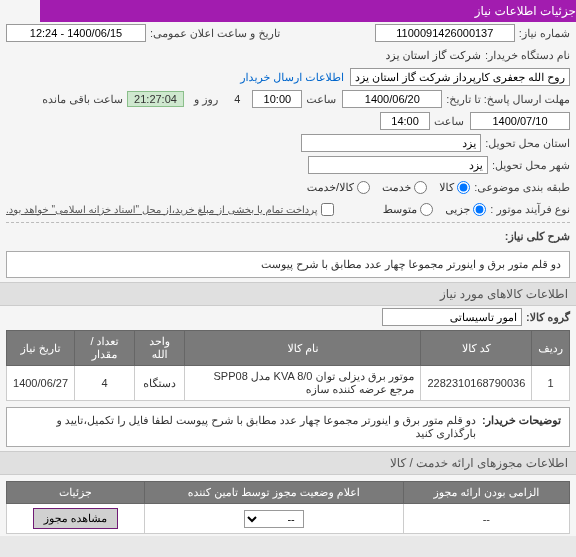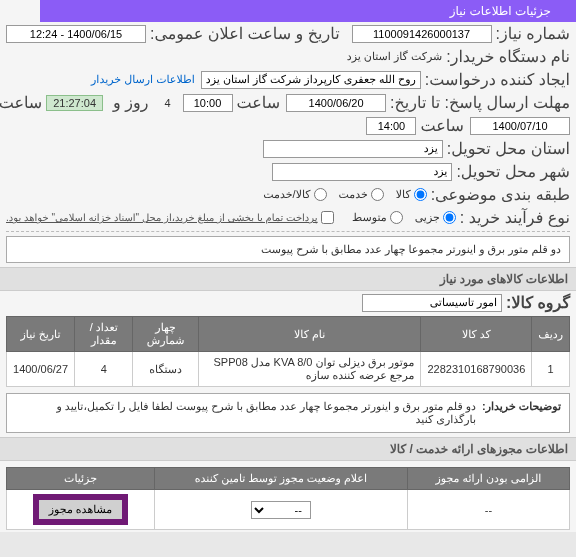--- a/index.html
+++ b/index.html
@@ -1,40 +1,40 @@
 <!DOCTYPE html>
 <html dir="rtl" lang="fa"><head>
 <meta charset="utf-8">
 <style>
 * { box-sizing: border-box; margin: 0; padding: 0; }
 body { font-family: Tahoma, Arial, sans-serif; font-size: 11px; background: #e8e8e8; color: #333; direction: rtl; }
 .container { width: 576px; background: #f5f5f5; }
-.header-bar { background: #8b5cf6; color: #fff; padding: 4px 25px; font-size: 12px; margin-left: 40px; }
+.header-bar { background: #a21caf; color: #fff; padding: 4px 0; font-size: 12px; margin-left: 40px; }
 .row { display: flex; align-items: center; padding: 2px 6px; min-height: 22px; }
-.label { color: #444; font-size: 16px; margin-left: 4px; white-space: nowrap; }
+.label { color: #444; font-size: 11px; margin-left: 4px; white-space: nowrap; }
 .label-bold { font-weight: bold; }
 .input { border: 1px solid #999; background: #fff; padding: 2px 4px; font-size: 11px; text-align: center; font-family: inherit; }
 .input-wide { width: 140px; }
 .input-med { width: 100px; }
 .input-small { width: 50px; }
 .input-long { width: 220px; }
 .link { color: #0066cc; text-decoration: none; font-size: 11px; }
 .readonly-text { color: #333; font-size: 11px; margin-left: 44px; }
 .radio-group { display: flex; gap: 12px; align-items: center; }
 .radio-item { display: flex; align-items: center; gap: 3px; }
 .radio-item input { margin: 0; }
 .desc-box { background: #fff; border: 1px solid #aaa; padding: 6px 8px; margin: 4px 6px; font-size: 11px; text-align: right; }
-.section-title { background: #e0e0e0; color: #555; font-weight: bold; padding: 4px 8px; font-size: 12px; border-top: 1px solid #ccc; border-bottom: 1px solid #ccc; }
+.section-title { background: #e0e0e0; color: #555; font-weight: normal; padding: 4px 8px; font-size: 12px; border-top: 1px solid #ccc; border-bottom: 1px solid #ccc; }
 table { width: 100%; border-collapse: collapse; font-size: 11px; }
 th { background: #7a7a7a; color: #fff; padding: 4px 6px; border: 1px solid #666; font-weight: normal; text-align: center; }
 td { background: #fff; padding: 4px 6px; border: 1px solid #ccc; text-align: center; }
 .note-box { background: #fff; border: 1px solid #aaa; padding: 6px 8px; margin: 4px 6px; font-size: 11px; }
 .note-row { display: flex; }
 .note-label { font-weight: bold; margin-left: 6px; white-space: nowrap; }
-.btn { background: #d0d0d0; border: 6px solid #701a75; padding: 3px 10px; font-size: 11px; cursor: pointer; font-family: inherit; }
+.btn { background: #d0d0d0; border: 1px solid #701a75; padding: 3px 10px; font-size: 11px; cursor: pointer; font-family: inherit; }
 .select { border: 1px solid #999; background: #fff; padding: 1px 4px; font-size: 11px; font-family: inherit; min-width: 60px; }
 .time-badge { background: #cfe8cf; border: 1px solid #8bbf8b; padding: 1px 6px; font-size: 11px; }
 .sep { border-top: 1px dashed #bbb; margin: 2px 6px; }
 .check-info { font-size: 10px; color: #555; text-decoration: underline; }
 .watermark-bg { position: relative; }
 </style>
 </head>
 <body>
 
 <div class="container watermark-bg">
@@ -49,21 +49,20 @@
     <span class="label">تاریخ و ساعت اعلان عمومی:</span>
     <input class="input input-wide" readonly="" value="1400/06/15 - 12:24" style="">
   </div>
 
   <div class="row">
     <span class="label">نام دستگاه خریدار:</span>
     <span class="readonly-text">شرکت گاز استان یزد</span>
   </div>
 
   <div class="row">
-    <span class="label">ایجاد کننده درخواست:</span>
     <input class="input input-long" readonly="" value="روح الله جعفری کارپرداز شرکت گاز استان یزد" style="">
     <a href="#" class="link" style="margin-right:6px">اطلاعات ارسال خریدار</a>
   </div>
 
   <div class="row">
     <span class="label">مهلت ارسال پاسخ: تا تاریخ:</span>
     <input class="input input-med" readonly="" value="1400/06/20" style="">
     <span class="label" style="margin-right:6px">ساعت</span>
     <input class="input input-small" readonly="" value="10:00" style="">
     <span style="margin-right:12px">4</span>
@@ -100,57 +99,60 @@
           <span>خدمت</span>
         </label>
       <label class="radio-item">
           <input type="radio" name="cat" style="">
           <span>کالا/خدمت</span>
         </label>
     </div>
   </div>
 
   <div class="row">
-    <span class="label">نوع فرآیند خرید :</span>
+    <span class="label">نوع فرآیند موتور :</span>
     <div class="radio-group">
       <label class="radio-item">
           <input type="radio" name="proc" checked="" style="">
           <span>جزیی</span>
         </label>
       <label class="radio-item">
           <input type="radio" name="proc" style="">
           <span>متوسط</span>
         </label>
     </div>
     <span style="flex:1"></span>
     <label class="radio-item check-info">
       <input type="checkbox" style="">
       <span>پرداخت تمام یا بخشی از مبلغ خرید،از محل "اسناد خزانه اسلامی" خواهد بود.</span>
     </label>
   </div>
 
   <div class="sep"></div>
 
+  <div class="row">
+    <span class="label label-bold">شرح کلی نیاز:</span>
+  </div>
   <div class="desc-box">دو قلم متور برق و اینورتر مجموعا چهار عدد مطابق با شرح پیوست</div>
 
   <div class="section-title">اطلاعات کالاهای مورد نیاز</div>
 
   <div class="row">
     <span class="label label-bold">گروه کالا:</span>
     <input class="input" style="width: 140px; text-align: right;" readonly="" value="امور تاسیساتی">
   </div>
 
   <div style="padding:2px 6px">
     <table>
       <thead>
         <tr>
           <th>ردیف</th>
           <th>کد کالا</th>
           <th>نام کالا</th>
-          <th>چهار شمارش</th>
+          <th>واحد الله</th>
           <th>تعداد / مقدار</th>
           <th>تاریخ نیاز</th>
         </tr>
       </thead>
       <tbody>
         <tr>
           <td>1</td>
           <td>2282310168790036</td>
           <td style="text-align:right">موتور برق دیزلی توان KVA 8/0 مدل SPP08 مرجع عرضه کننده سازه</td>
           <td>دستگاه</td>

